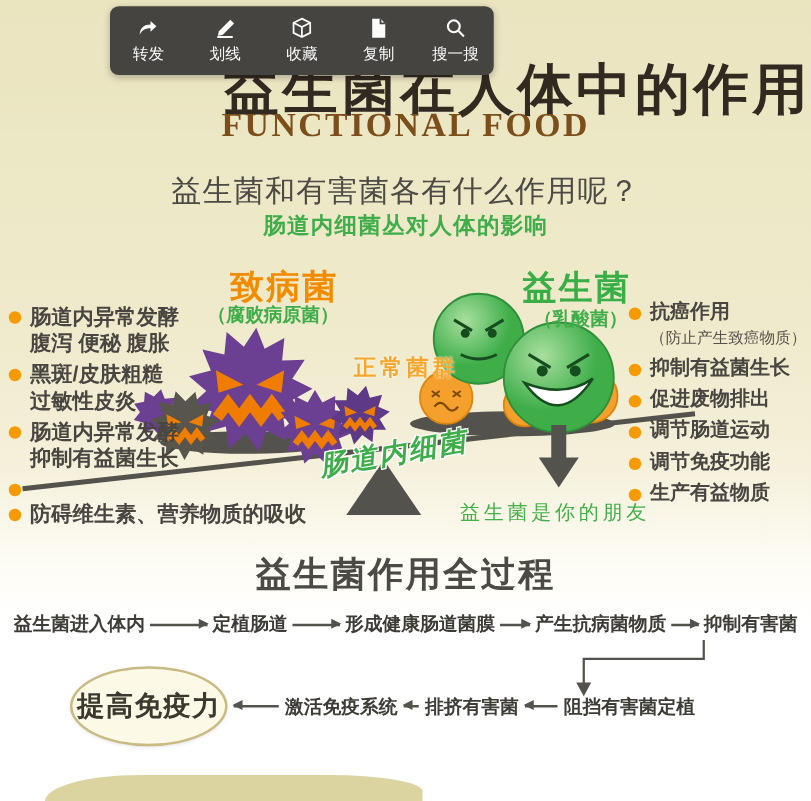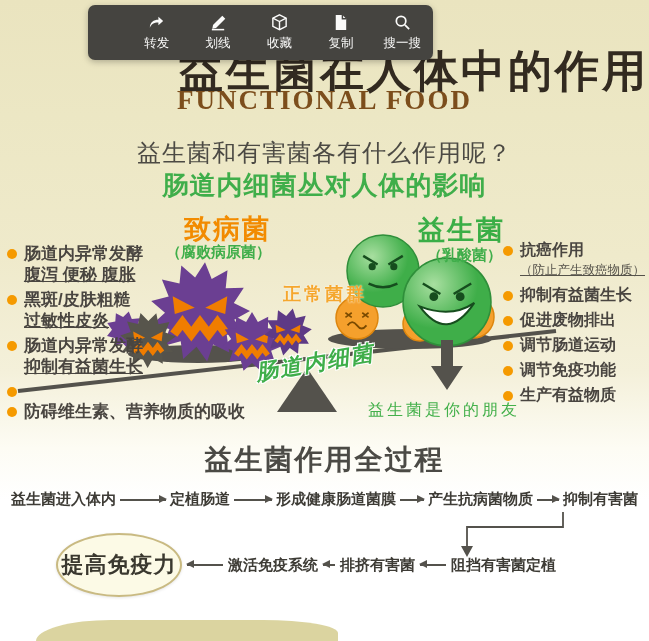--- a/index.html
+++ b/index.html
@@ -9,41 +9,41 @@
     background:linear-gradient(180deg,#eae4bf 0%,#ece7c4 18%,#efeacb 40%,#f4f0da 58%,#fdfcf4 70%,#ffffff 78%,#ffffff 100%);
   }
   .abs{position:absolute;}
   
   .main-title{top:42px;left:0;width:649px;text-align:right;font-size:44px;font-weight:900;
     color:#322a20;letter-spacing:3px;z-index:2;white-space:nowrap;}
   .eng-title{top:85px;left:0;width:649px;text-align:center;font-family:"Liberation Serif","DejaVu Serif",serif;
     font-weight:700;font-size:27px;color:#7c4e1c;letter-spacing:2px;z-index:3;}
   .question{top:137px;left:0;width:649px;text-align:center;font-size:24px;color:#4c4a44;
     font-weight:500;letter-spacing:1px;z-index:2;}
-  .highlight{top:168px;left:0;width:649px;text-align:center;font-size:26px;color:#3fae4a;
+  .highlight{top:168px;left:0;width:649px;text-align:center;font-size:18px;color:#3fae4a;
     font-weight:600;letter-spacing:1px;z-index:2;}
   .process-title{top:441px;left:0;width:649px;text-align:center;font-size:28px;font-weight:800;
     color:#4b4a45;letter-spacing:2px;z-index:2;}
   
   .pat-title{top:211px;left:184px;font-size:27px;font-weight:900;color:#f28b00;letter-spacing:2px;z-index:3;}
   .pat-sub{top:243px;left:166px;font-size:15px;font-weight:600;color:#3fae4a;z-index:3;}
   .pro-title{top:212px;left:418px;font-size:27px;font-weight:900;color:#3aae46;letter-spacing:2px;z-index:3;}
   .pro-sub{top:246px;left:427px;font-size:15px;font-weight:600;color:#3fae4a;z-index:3;}
   .normal-flora{top:282px;left:283px;font-size:18px;font-weight:800;color:#f5a72e;letter-spacing:3px;z-index:3;
     text-shadow:0 0 2px #fff;}
   .beam-label{top:348px;left:255px;font-size:22px;font-weight:800;font-style:italic;color:#3fae4a;
     letter-spacing:2px;transform:rotate(-10deg);z-index:4;
     text-shadow:-1px -1px 0 #fff,1px -1px 0 #fff,-1px 1px 0 #fff,1px 1px 0 #fff;}
   .friend-note{top:400px;left:368px;font-size:16px;font-weight:400;color:#43b04a;letter-spacing:3px;z-index:3;}
   
   .list{z-index:3;}
   .list .item{display:flex;margin-bottom:4px;}
   .list .dot{width:10px;height:10px;border-radius:50%;background:#f59a00;flex:0 0 10px;margin:6px 7px 0 0;}
   .list .txt{font-size:17px;line-height:21px;color:#494540;font-weight:600;}
-  .list .l2{font-size:17px;line-height:21px;color:#494540;font-weight:600;text-decoration:underline;}
+  .list .l2{font-size:17px;line-height:21px;color:#494540;font-weight:600;}
   .list .l2:empty{display:none;}
   .list-left{top:243px;left:7px;width:330px;}
   .list-right{top:240px;left:503px;width:146px;}
   .list-right .txt,.list-right .l2{font-size:16px;line-height:20px;}
   .list-right .item{margin-bottom:5px;}
   .list-right .sub{font-size:12.5px;color:#55524a;font-weight:500;}
   
   .chain-top{top:490px;left:0;width:649px;display:flex;align-items:center;justify-content:center;
     font-size:15px;color:#3e3c36;font-weight:600;z-index:3;white-space:nowrap;}
   .ar{height:2px;background:#54524c;position:relative;margin:0 4px;align-self:center;}
@@ -56,21 +56,21 @@
     font-size:15px;color:#3e3c36;font-weight:600;z-index:3;white-space:nowrap;}
   .result-oval{margin-left:56px;width:122px;height:60px;border:2px solid #c9ba82;border-radius:50%;
     background:#fcfae6;display:flex;align-items:center;justify-content:center;font-size:22px;
     font-weight:800;color:#3a382f;letter-spacing:1px;box-shadow:0 1px 3px rgba(0,0,0,.1);}
   
   #scene{position:absolute;inset:0;z-index:1;pointer-events:none;}
   .hill{position:absolute;bottom:0;left:36px;width:302px;height:21px;background:#dbd4a0;
     border-radius:150px 150px 0 0/42px 26px 0 0;z-index:2;}
   
   .toolbar{left:88px;top:5px;width:307px;height:55px;background:#454440;border-radius:7px;
-    display:flex;z-index:20;box-shadow:0 2px 6px rgba(0,0,0,.25);padding-left:38px;}
+    display:flex;z-index:20;box-shadow:0 2px 6px rgba(0,0,0,.25);}
   .tb-item{flex:1;display:flex;flex-direction:column;align-items:center;justify-content:center;
     gap:3px;color:#fbfbfa;font-size:12.5px;cursor:pointer;}
   .tb-item svg{display:block;}
 </style>
 </head>
 <body>
 
 <div id="stage">
 
   <svg id="scene" width="649" height="641" viewBox="0 0 649 641">

